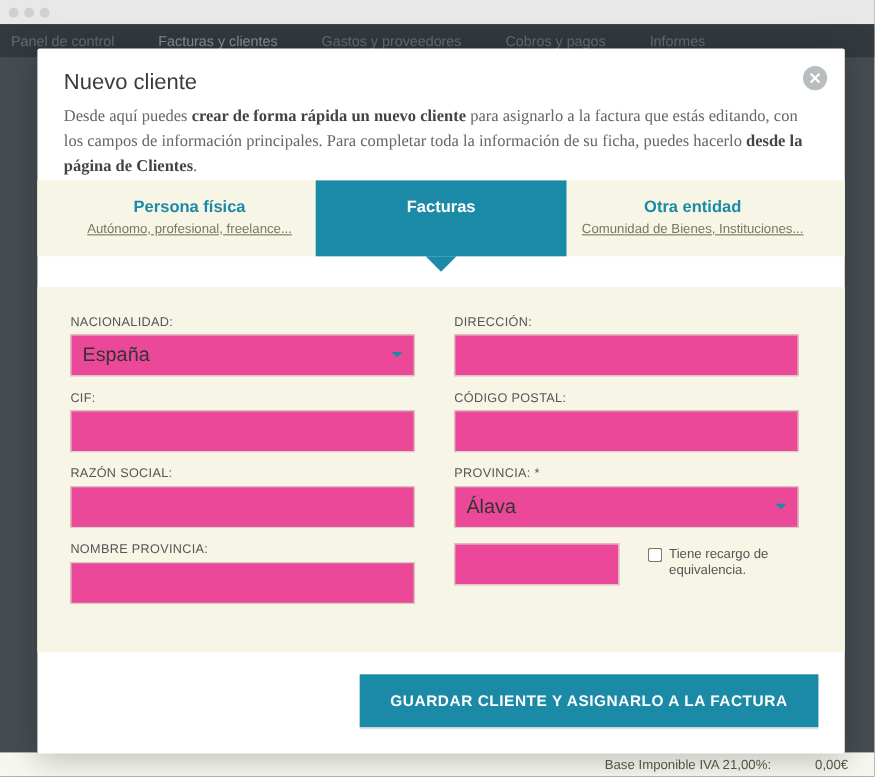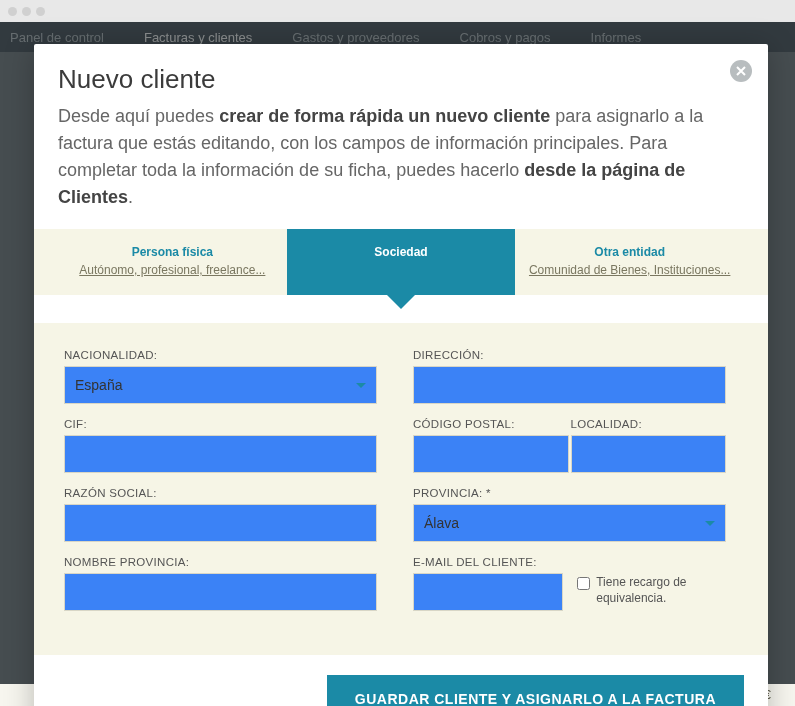--- a/index.html
+++ b/index.html
@@ -56,48 +56,49 @@
       width: 22px; height: 22px;
       border-radius: 50%;
       background: #b8bdbf;
       display: flex;
       align-items: center;
       justify-content: center;
       cursor: pointer;
     }
     .modal-close svg { width: 10px; height: 10px; fill: #fff; }
     .modal h1 {
-      font-size: 26px;
+      font-size: 20px;
       font-weight: 300;
       color: #3b3b3b;
       margin-bottom: 8px;
     }
     .modal-desc {
-      font-size: 18px;
+      font-size: 15px;
       color: #666;
       line-height: 1.5;
-      margin-bottom: 18px;
+      margin-bottom: 1px;
       max-width: 680px;
+      font-family: Liberation Serif, serif;
     }
     .modal-desc b { color: #444; font-weight: 600; }
     .tabs-wrap {
       background: #f6f5e6;
       display: flex;
       margin: 0 -24px;
       padding: 0 24px;
       position: relative;
     }
     .tab {
       flex: 1;
       text-align: center;
       padding: 16px 10px 18px 10px;
       cursor: pointer;
     }
     .tab-title {
-      font-size: 12px;
+      font-size: 15px;
       font-weight: 600;
       color: #1b8aa6;
       margin-bottom: 4px;
     }
     .tab-sub {
       font-size: 12px;
       color: #7a7760;
       text-decoration: underline;
     }
     .tab.active {
@@ -131,23 +132,23 @@
       font-size: 11.5px;
       color: #555;
       letter-spacing: 0.3px;
       margin-bottom: 5px;
       display: block;
     }
     .field input[type="text"], .select-box {
       width: 100%;
       height: 38px;
       border: 1px solid #d8d6c6;
-      background: #3b82f6;
+      background: #ec4899;
       padding: 0 10px;
-      font-size: 14px;
+      font-size: 18px;
       color: #333;
       outline: none;
     }
     .select-box {
       display: flex;
       align-items: center;
       justify-content: space-between;
       cursor: pointer;
     }
     .caret-down {
@@ -156,21 +157,21 @@
       border-right: 5px solid transparent;
       border-top: 5px solid #1b8aa6;
     }
     .two-col {
       display: flex;
       gap: 2px;
     }
     .two-col > div { flex: 1; }
     .email-row {
       display: flex;
-      gap: 14px;
+      gap: 26px;
       align-items: flex-start;
     }
     .email-row .email-input { flex: 0 0 48%; }
     .checkbox-wrap {
       flex: 1;
       display: flex;
       align-items: flex-start;
       gap: 6px;
       font-size: 12px;
       color: #555;
@@ -247,21 +248,21 @@
   <p class="modal-desc">
     <span>Desde aquí puedes </span><b>crear de forma rápida un nuevo cliente</b><span> para asignarlo a la factura que estás editando, con los campos de información principales. Para completar toda la información de su ficha, puedes hacerlo </span><b>desde la página de Clientes</b><span>.</span>
   </p>
 
   <div class="tabs-wrap">
     <div class="tab">
       <div class="tab-title">Persona física</div>
       <div class="tab-sub">Autónomo, profesional, freelance...</div>
     </div>
     <div class="tab active">
-      <div class="tab-title">Sociedad</div>
+      <div class="tab-title">Facturas</div>
     </div>
     <div class="tab">
       <div class="tab-title">Otra entidad</div>
       <div class="tab-sub">Comunidad de Bienes, Instituciones...</div>
     </div>
   </div>
 
   <div class="form-panel">
     <div class="form-row">
 
@@ -298,37 +299,32 @@
           <label class="field-label">DIRECCIÓN:</label>
           <input type="text" style="">
         </div>
 
         <div class="field">
           <div class="two-col">
             <div>
               <label class="field-label">CÓDIGO POSTAL:</label>
               <input type="text" style="">
             </div>
-            <div>
-              <label class="field-label">LOCALIDAD:</label>
-              <input type="text" style="">
-            </div>
           </div>
         </div>
 
         <div class="field">
           <label class="field-label">PROVINCIA: *</label>
           <div class="select-box">
             <span>Álava</span>
             <span class="caret-down"></span>
           </div>
         </div>
 
         <div class="field">
-          <label class="field-label">E-MAIL DEL CLIENTE:</label>
           <div class="email-row">
             <div class="email-input">
               <input type="text" style="">
             </div>
             <label class="checkbox-wrap">
               <input type="checkbox" style="">
               <span>Tiene recargo de equivalencia.</span>
             </label>
           </div>
         </div>

